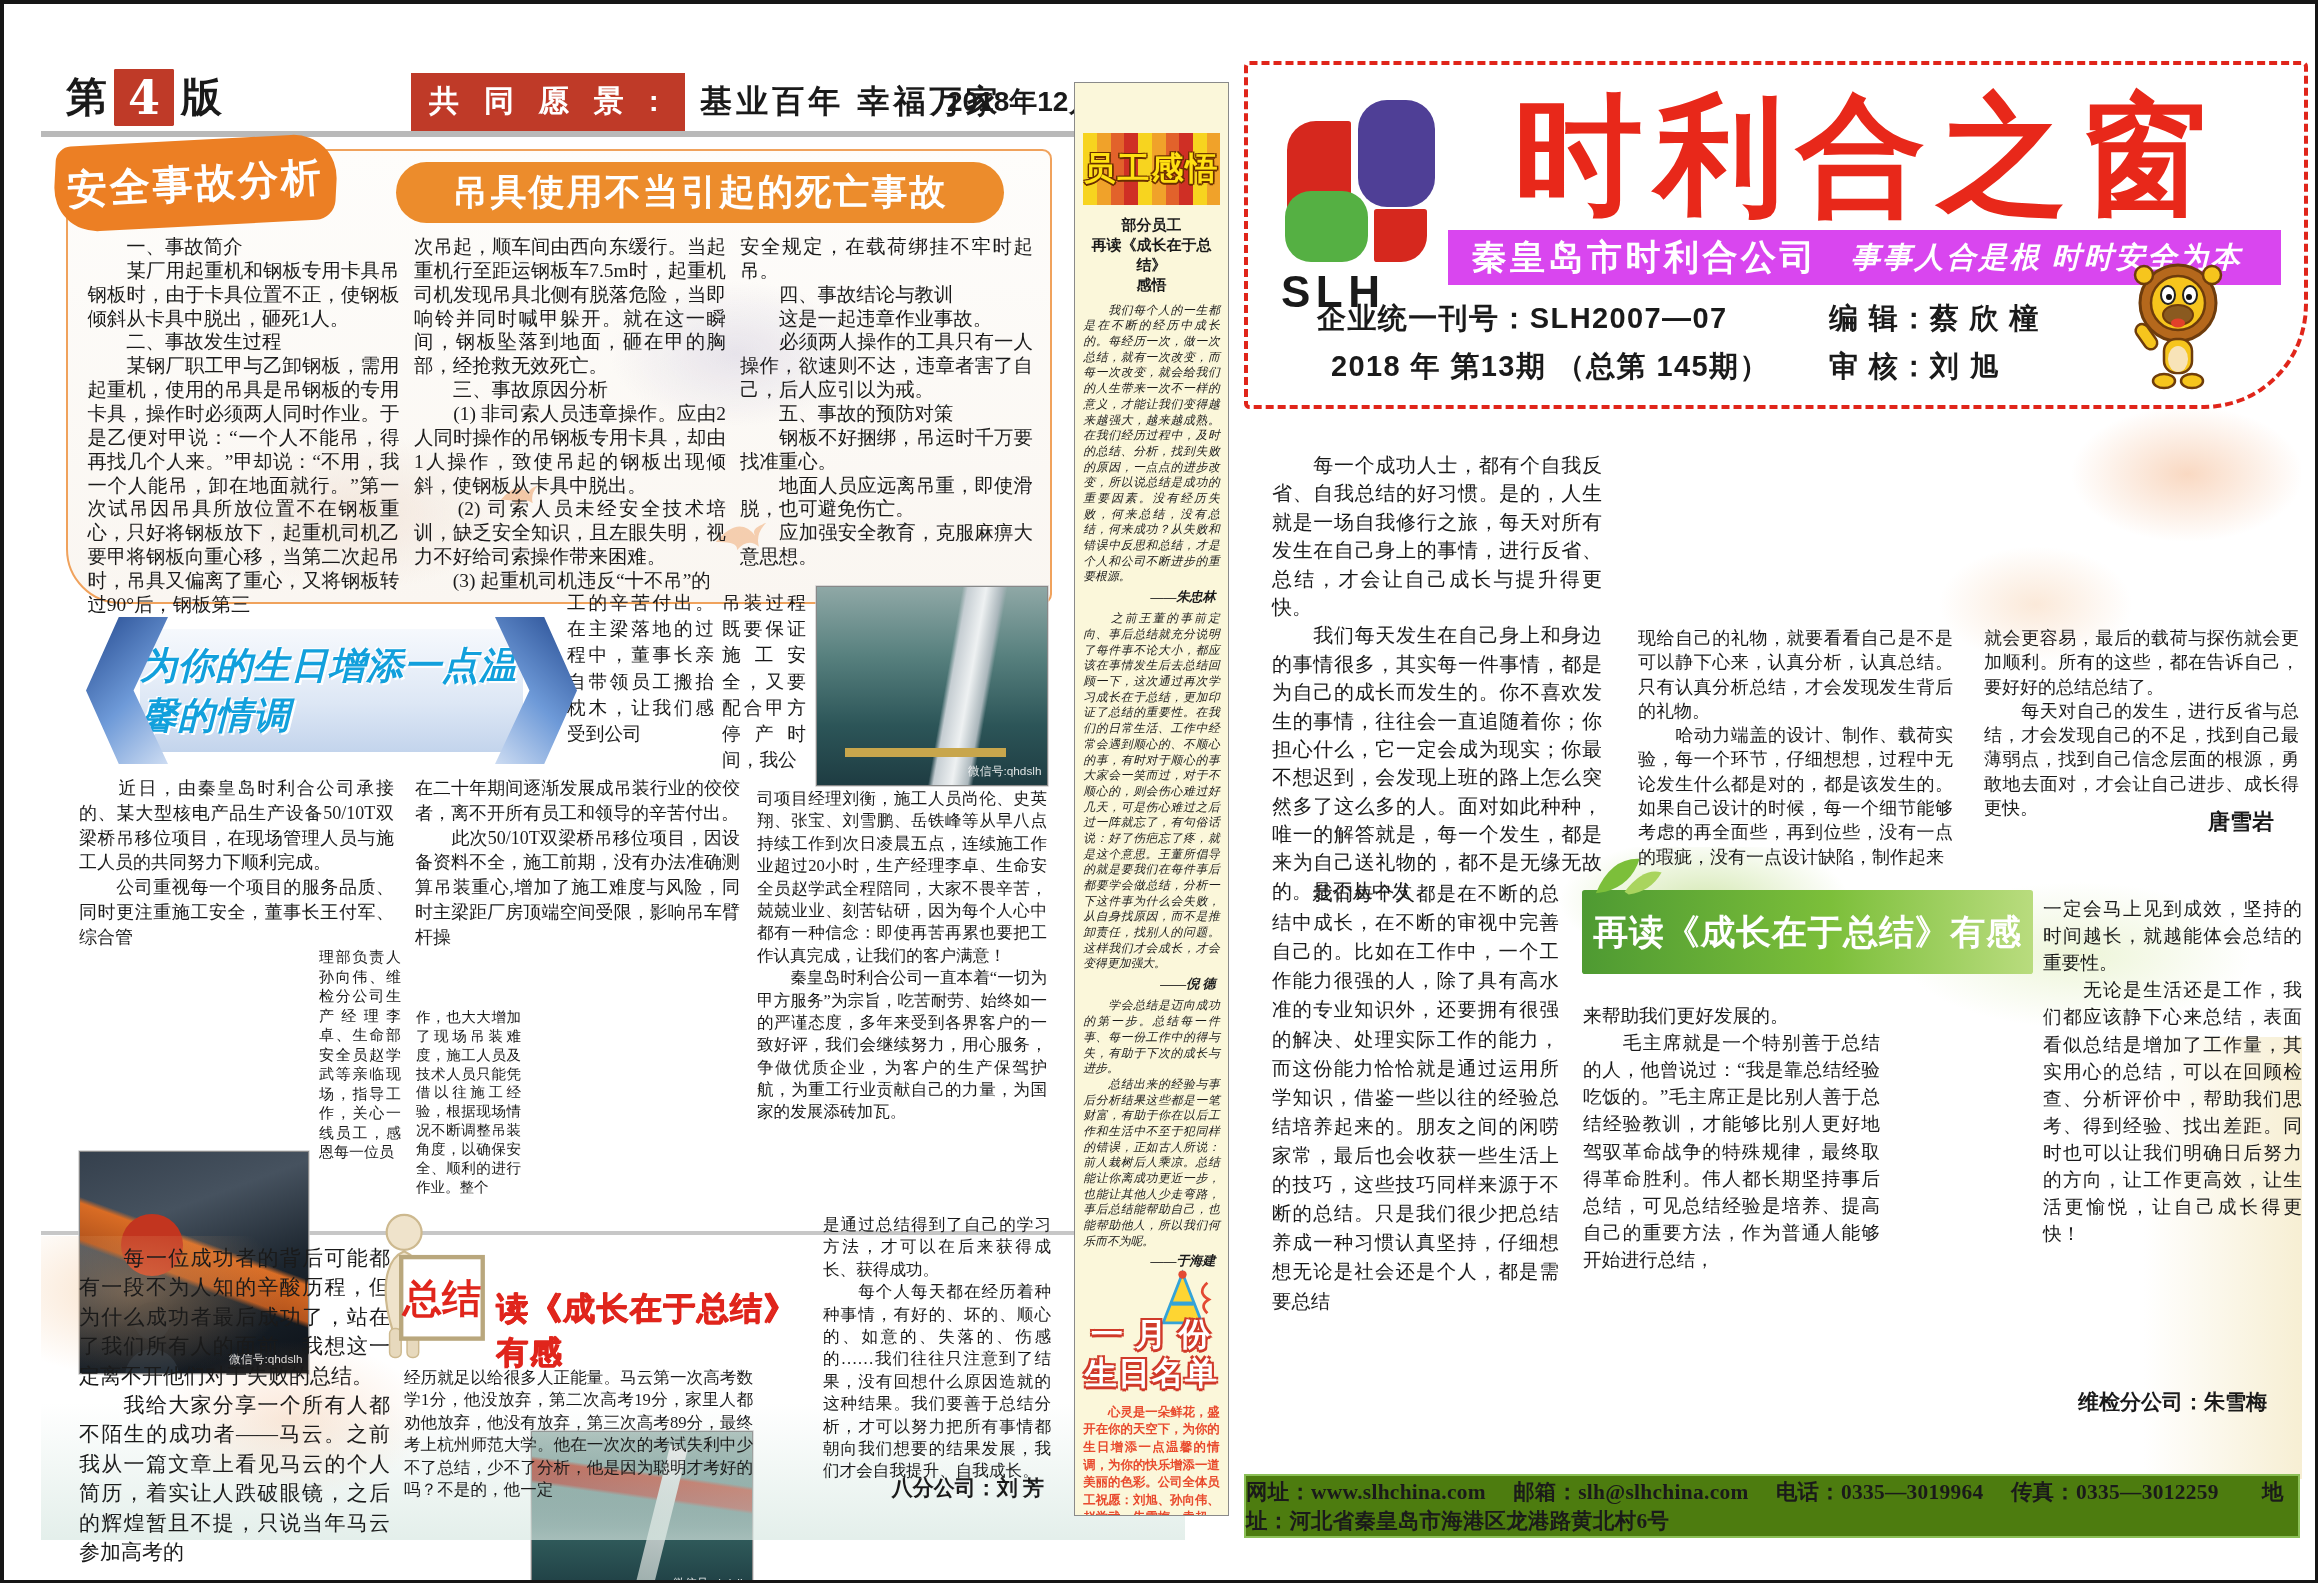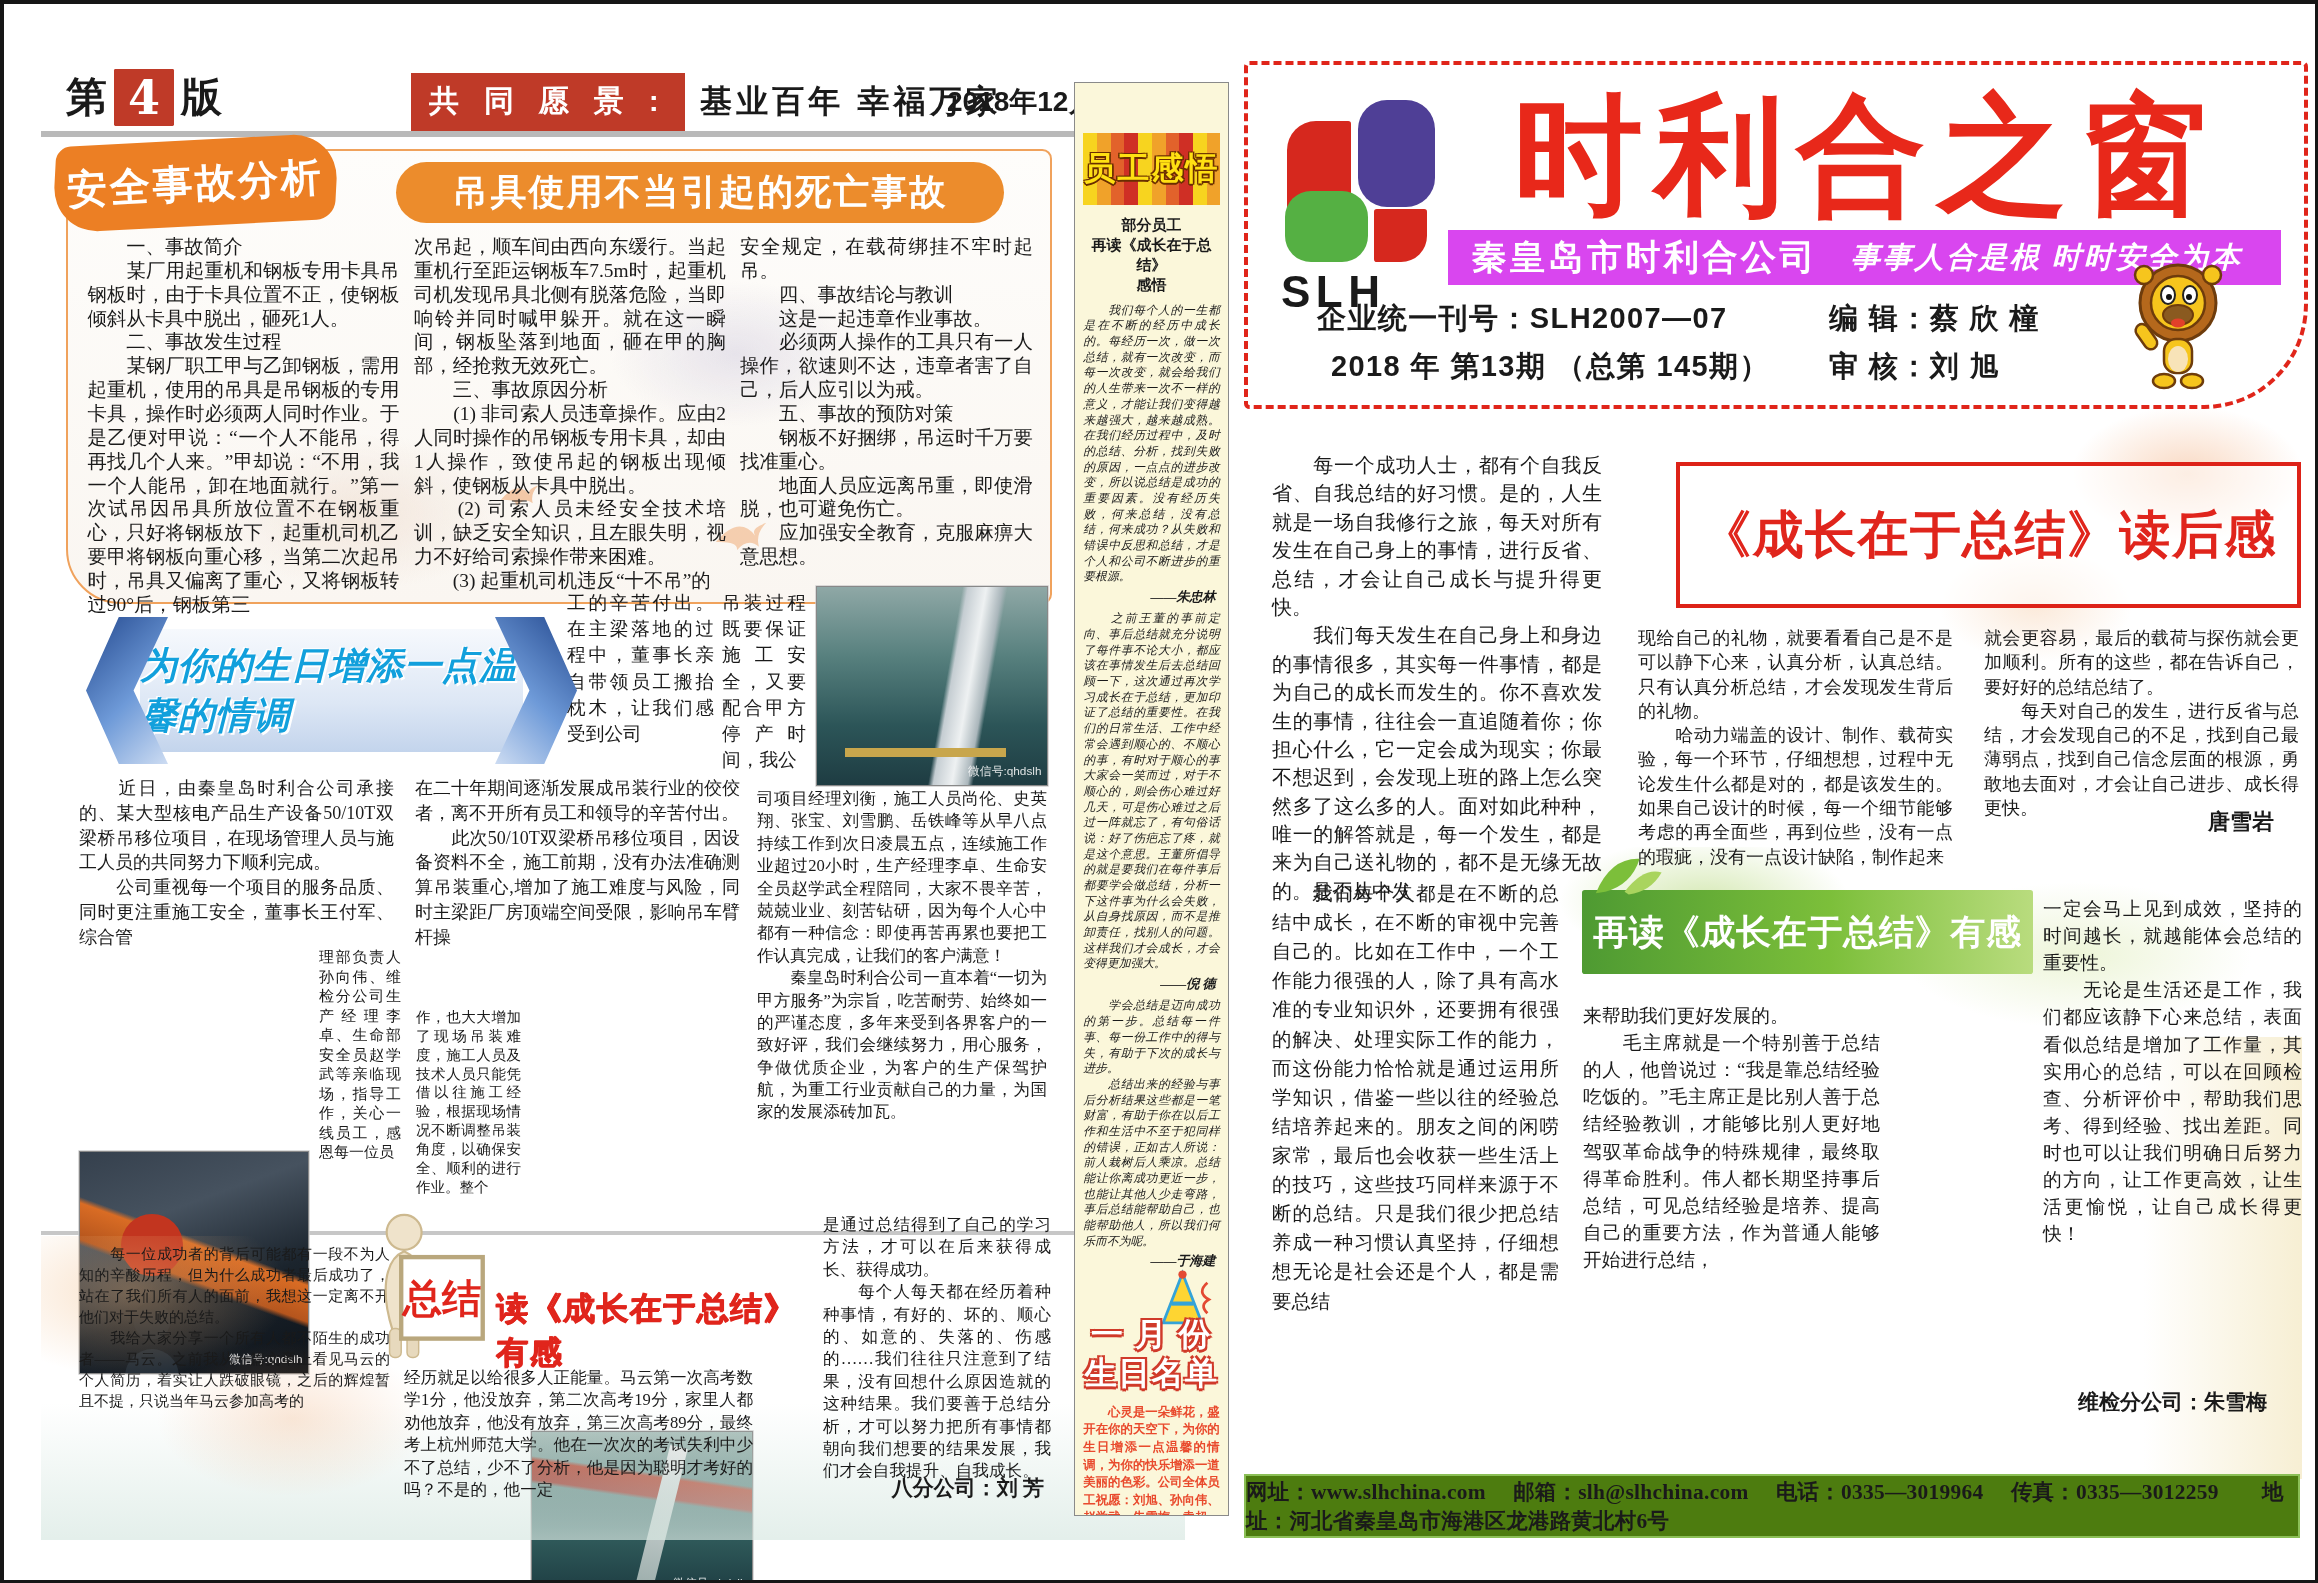--- a/index.html
+++ b/index.html
@@ -223,21 +223,21 @@
   </div>
   <div class="abs txt" style="left:319px;top:948px;width:82px;height:223px;font-size:15px;line-height:1.3;">理部负责人孙向伟、维检分公司生产经理李卓、生命部安全员赵学武等亲临现场，指导工作，关心一线员工，感恩每一位员</div>
   <div class="abs txt" style="left:416px;top:1008px;width:105px;height:165px;font-size:14.5px;line-height:1.3;">作，也大大增加了现场吊装难度，施工人员及技术人员只能凭借以往施工经验，根据现场情况不断调整吊装角度，以确保安全、顺利的进行作业。整个</div>
   <div class="abs photo ph2" style="left:531px;top:1008px;width:220px;height:165px;">
     <span class="wm">微信号:qhdslh</span>
   </div>
   <div class="abs txt" style="left:757px;top:788px;width:290px;height:427px;font-size:16.6px;line-height:1.35;">司项目经理刘衡，施工人员尚伦、史英翔、张宝、刘雪鹏、岳铁峰等从早八点持续工作到次日凌晨五点，连续施工作业超过20小时，生产经理李卓、生命安全员赵学武全程陪同，大家不畏辛苦，兢兢业业、刻苦钻研，因为每个人心中都有一种信念：即使再苦再累也要把工作认真完成，让我们的客户满意！
 　　秦皇岛时利合公司一直本着“一切为甲方服务”为宗旨，吃苦耐劳、始终如一的严谨态度，多年来受到各界客户的一致好评，我们会继续努力，用心服务，争做优质企业，为客户的生产保驾护航，为重工行业贡献自己的力量，为国家的发展添砖加瓦。</div>
 
   <div class="abs a3bg"></div>
-  <div class="abs txt" style="left:79px;top:1244px;width:311px;height:275px;font-size:15px;line-height:1.4;z-index:1;">　　每一位成功者的背后可能都有一段不为人知的辛酸历程，但为什么成功者最后成功了，站在了我们所有人的面前，我想这一定离不开他们对于失败的总结。
+  <div class="abs txt" style="left:79px;top:1244px;width:311px;height:275px;font-size:21px;line-height:1.4;z-index:1;">　　每一位成功者的背后可能都有一段不为人知的辛酸历程，但为什么成功者最后成功了，站在了我们所有人的面前，我想这一定离不开他们对于失败的总结。
 　　我给大家分享一个所有人都不陌生的成功者——马云。之前我从一篇文章上看见马云的个人简历，着实让人跌破眼镜，之后的辉煌暂且不提，只说当年马云参加高考的</div>
   <svg class="abs" style="left:359px;top:1211px;z-index:1;" width="131" height="173" viewBox="0 0 180 235">
     <circle cx="62" cy="28" r="24" fill="#efe3cb" stroke="#cdb98f" stroke-width="3"></circle>
     <path d="M62 54 C34 66 30 112 46 162 L80 162 C94 112 90 66 62 54Z" fill="#efe3cb" stroke="#cdb98f" stroke-width="3"></path>
     <rect x="42" y="160" width="16" height="40" rx="7" fill="#e7d9bd" stroke="#cdb98f" stroke-width="2"></rect>
     <rect x="66" y="160" width="16" height="40" rx="7" fill="#e7d9bd" stroke="#cdb98f" stroke-width="2"></rect>
     <rect x="58" y="62" width="112" height="112" fill="#ffffff" stroke="#b9a77d" stroke-width="6"></rect>
     <text x="114" y="138" font-size="54" font-weight="bold" fill="#e0251c" text-anchor="middle" font-family="Liberation Sans,sans-serif">总结</text>
   </svg>
   <div class="abs a3title" style="left:496px;top:1287px;width:325px;z-index:1;">读《成长在于总结》有感</div>
@@ -305,23 +305,20 @@
       <ellipse cx="60" cy="102" rx="10" ry="13" fill="#f8e3b8"></ellipse>
       <rect x="22" y="66" width="13" height="28" rx="6.5" fill="#f6c51d" stroke="#6e3c0c" stroke-width="2.5" transform="rotate(-35 28 80)"></rect>
       <ellipse cx="46" cy="124" rx="11" ry="7" fill="#f6c51d" stroke="#6e3c0c" stroke-width="2.5"></ellipse>
       <ellipse cx="74" cy="124" rx="11" ry="7" fill="#f6c51d" stroke="#6e3c0c" stroke-width="2.5"></ellipse>
     </svg>
   </div>
 
   <div class="abs r1bg"></div>
   <div class="abs txt rtxt" style="left:1272px;top:451px;width:330px;height:406px;">　　每一个成功人士，都有个自我反省、自我总结的好习惯。是的，人生就是一场自我修行之旅，每天对所有发生在自己身上的事情，进行反省、总结，才会让自己成长与提升得更快。
 　　我们每天发生在自己身上和身边的事情很多，其实每一件事情，都是为自己的成长而发生的。你不喜欢发生的事情，往往会一直追随着你；你担心什么，它一定会成为现实；你最不想迟到，会发现上班的路上怎么突然多了这么多的人。面对如此种种，唯一的解答就是，每一个发生，都是来为自己送礼物的，都不是无缘无故的。是否从中发</div>
-  <div class="abs r1titlebox">
-    <span>《成长在于总结》读后感</span>
-  </div>
   <div class="abs txt" style="left:1638px;top:626px;width:315px;height:235px;font-size:18px;line-height:1.35;z-index:1;">现给自己的礼物，就要看看自己是不是可以静下心来，认真分析，认真总结。只有认真分析总结，才会发现发生背后的礼物。
 　　哈动力端盖的设计、制作、载荷实验，每一个环节，仔细想想，过程中无论发生什么都是对的，都是该发生的。如果自己设计的时候，每一个细节能够考虑的再全面些，再到位些，没有一点的瑕疵，没有一点设计缺陷，制作起来</div>
   <div class="abs txt" style="left:1984px;top:626px;width:315px;height:173px;font-size:18px;line-height:1.35;z-index:1;">就会更容易，最后的载荷与探伤就会更加顺利。所有的这些，都在告诉自己，要好好的总结总结了。
 　　每天对自己的发生，进行反省与总结，才会发现自己的不足，找到自己最薄弱点，找到自己信念层面的根源，勇敢地去面对，才会让自己进步、成长得更快。</div>
   <div class="abs r1sig">唐雪岩</div>
 
   <div class="abs r2bg"></div>
   <div class="abs r2bg2"></div>
   <svg class="leaf" style="left:1590px;top:852px;" width="76" height="48" viewBox="0 0 110 70">
     <path d="M8 60 Q30 8 72 10 Q60 48 22 58 Z" fill="#7cbf3a"></path>

